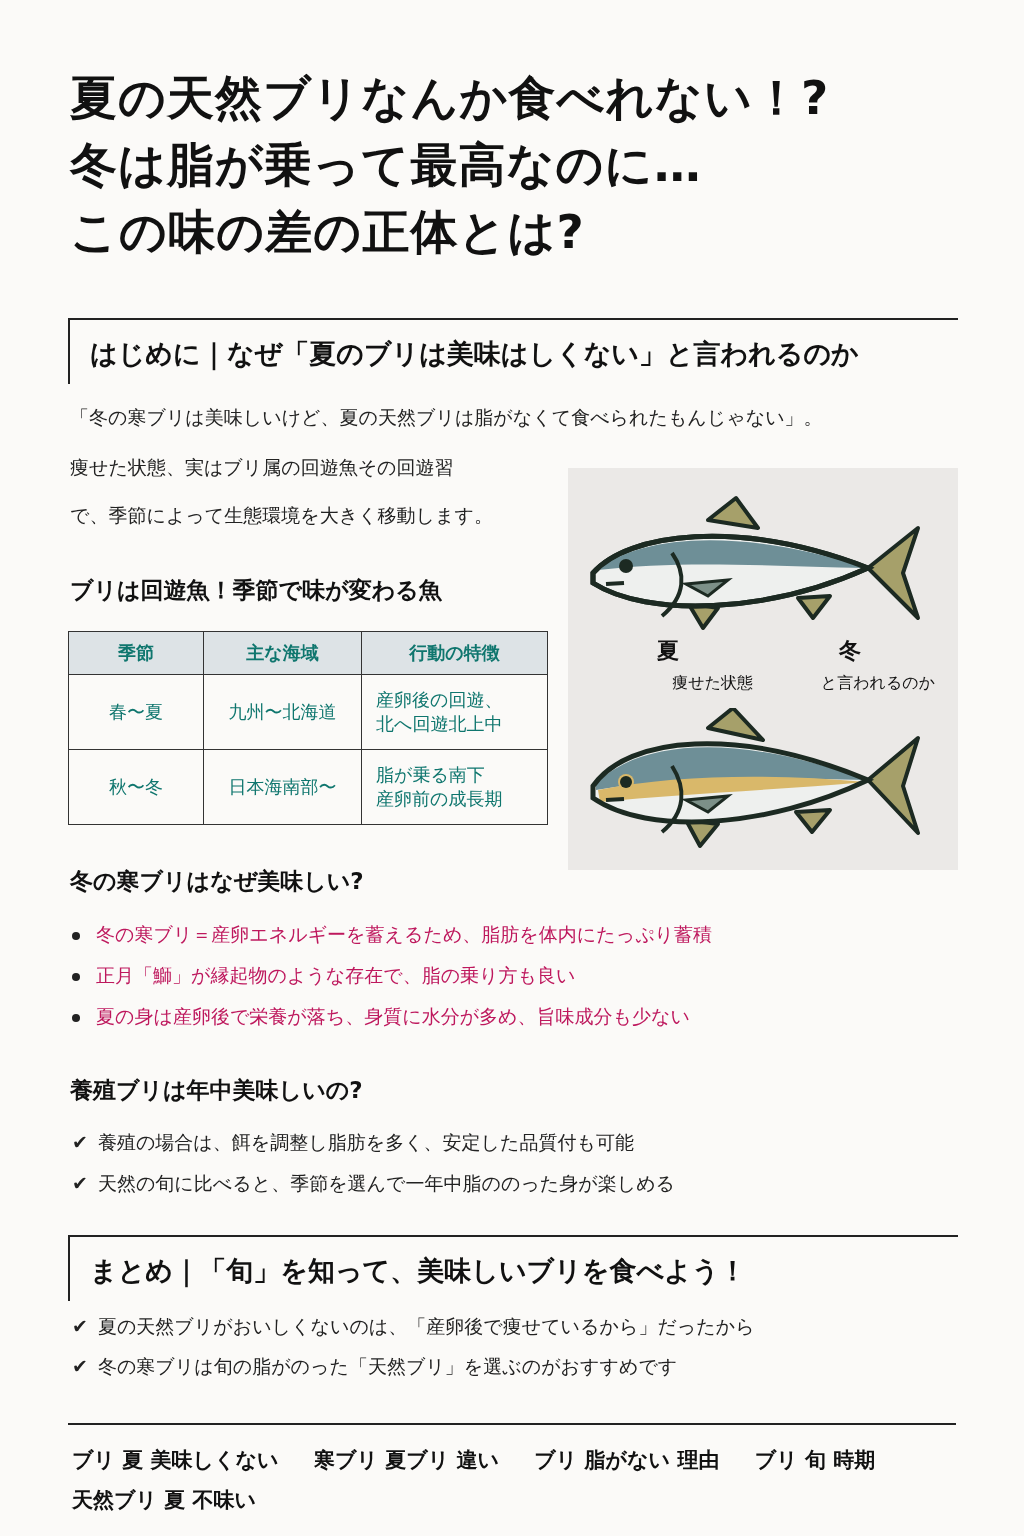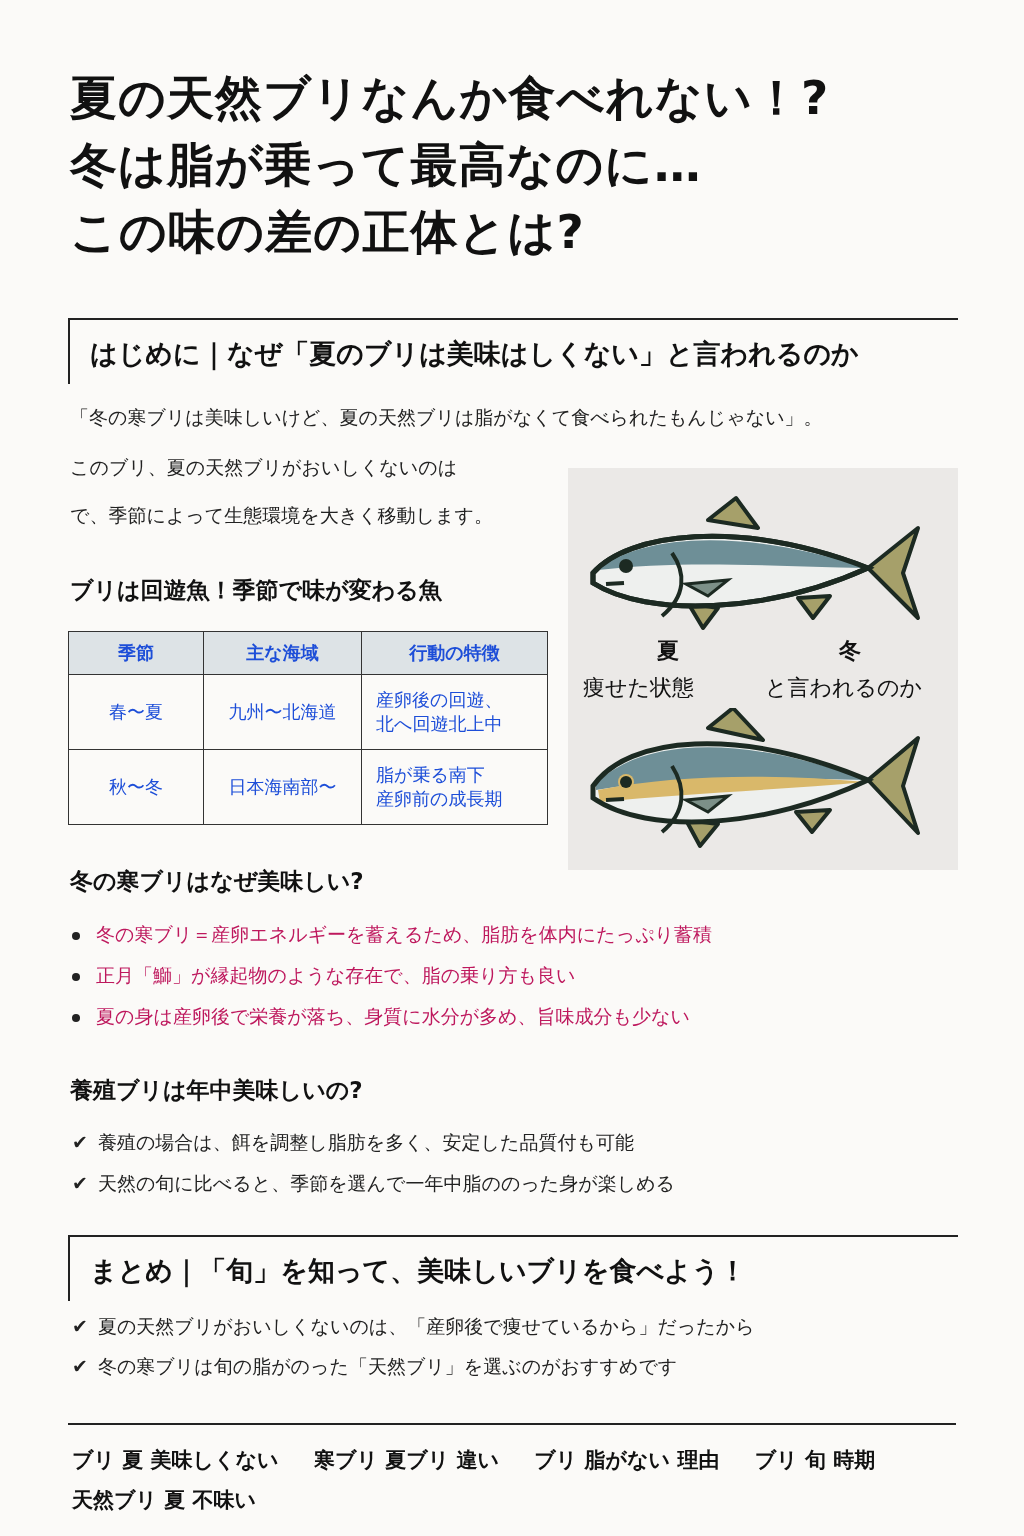--- a/index.html
+++ b/index.html
@@ -12,51 +12,51 @@
   .title-line { left:70px; font-size:47px; font-weight:bold; letter-spacing:1px; line-height:1.1; color:#111; }
   .h2-box {
     left:68px; width:888px; height:64px;
     border-top:2px solid #222; border-left:2px solid #222;
   }
   .h2-box span { position:absolute; left:20px; top:16px; font-size:27px; font-weight:bold; white-space:nowrap; }
   .para { left:70px; font-size:19px; white-space:nowrap; color:#222; }
   .h3 { left:70px; font-size:23px; font-weight:bold; white-space:nowrap; }
   table.season {
     position:absolute; left:68px; top:631px; width:480px; border-collapse:collapse;
-    font-size:18px; color:#1d4ed8;
+    font-size:18px; color:#0f766e;
   }
   table.season th, table.season td { border:1.5px solid #333; text-align:center; vertical-align:middle; }
   table.season th { background:#dde3e6; height:40px; font-weight:bold; }
   table.season td { height:72px;text-align:center; }
   table.season td.desc { text-align:left; padding-left:14px; line-height:1.35; }
   .fish-panel {
     left:568px; top:468px; width:390px; height:402px; background:#ebe9e7;
   }
   .fish-label { font-size:22px; font-weight:bold; text-align:center; width:120px; }
-  .fish-sub { font-size:22px; text-align:left; width:170px; white-space:nowrap; }
+  .fish-sub { font-size:16px; text-align:right; width:170px; white-space:nowrap; }
   .bullet { left:72px; font-size:19px; white-space:nowrap; color:#be185d; }
   .bullet .dot { display:inline-block; width:8px; height:8px; background:#222; border-radius:50%; margin-right:16px; vertical-align:middle; }
   .check { left:72px; font-size:19px; white-space:nowrap; color:#222; }
   .check .mark { font-weight:bold; margin-right:10px; }
   .rule { left:68px; width:888px; height:2px; background:#222; }
   .tags { left:72px; font-size:21px; font-weight:bold; line-height:40px; width:880px; }
   .tags span { margin-right:28px; white-space:nowrap; }
 </style>
 </head>
 <body>
 
 <div class="abs title-line" style="top:72px">夏の天然ブリなんか食べれない！?</div>
 <div class="abs title-line" style="top:139px">冬は脂が乗って最高なのに…</div>
 <div class="abs title-line" style="top:206px">この味の差の正体とは?</div>
 
 <div class="abs h2-box" style="top:318px">
   <span>はじめに｜なぜ「夏のブリは美味はしくない」と言われるのか</span>
 </div>
 <div class="abs para" style="top:405px">「冬の寒ブリは美味しいけど、夏の天然ブリは脂がなくて食べられたもんじゃない」。</div>
-<div class="abs para" style="top:455px">このブリ、夏の天然ブリがおいしくないのは</div>
+<div class="abs para" style="top:455px">痩せた状態、実はブリ属の回遊魚その回遊習</div>
 <div class="abs para" style="top:503px">で、季節によって生態環境を大きく移動します。</div>
 
 <div class="abs h3" style="top:575px">ブリは回遊魚！季節で味が変わる魚</div>
 
 <table class="season">
   <thead>
     <tr>
       <th style="width:132px">季節</th>
       <th style="width:155px">主な海域</th>
       <th>行動の特徴</th>

